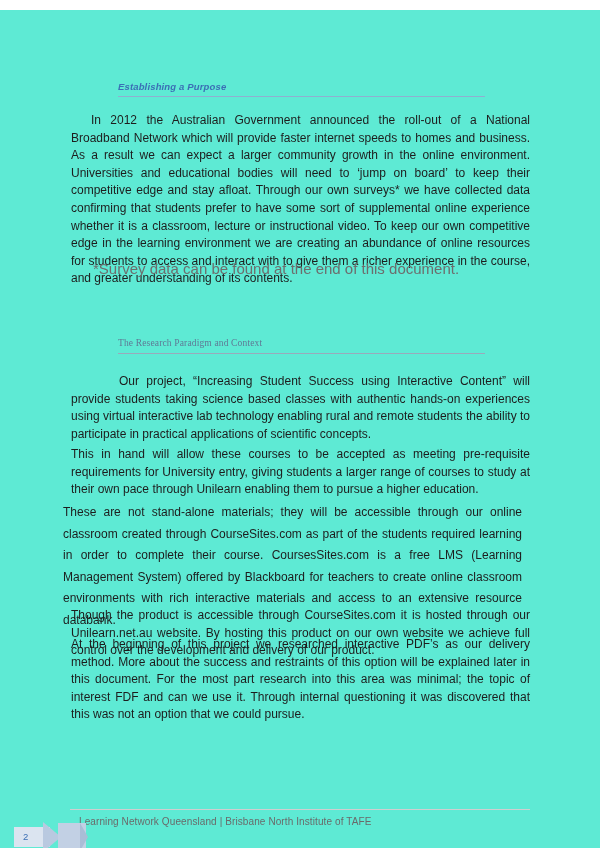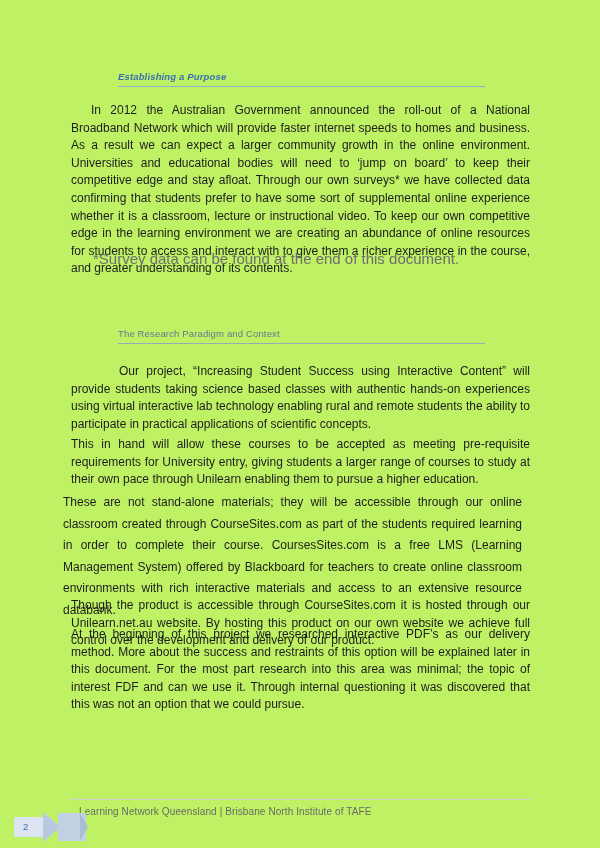--- a/index.html
+++ b/index.html
@@ -11,31 +11,32 @@
     width: 600px;
     height: 848px;
     position: relative;
     font-family: "Liberation Sans", sans-serif;
     overflow: hidden;
   }
 
   .page {
     position: absolute;
     inset: 0;
-    background: #bef264;
+    background: #5eead4;
+    margin-top: 10px;
   }
 
   
   .heading-block {
     position: absolute;
     left: 118px;
     width: 367px;
   }
   .heading-block.h-first { top: 70px; }
-  .heading-block.h-second { top: 327px; }
+  .heading-block.h-second { top: 327px; font-family: Liberation Serif, serif; }
 
   .heading-text {
     font-size: 9.5px;
     letter-spacing: 0.15px;
     line-height: 13px;
     padding-bottom: 3px;
   }
   .heading-text.italic {
     font-style: italic;
     font-weight: bold;

